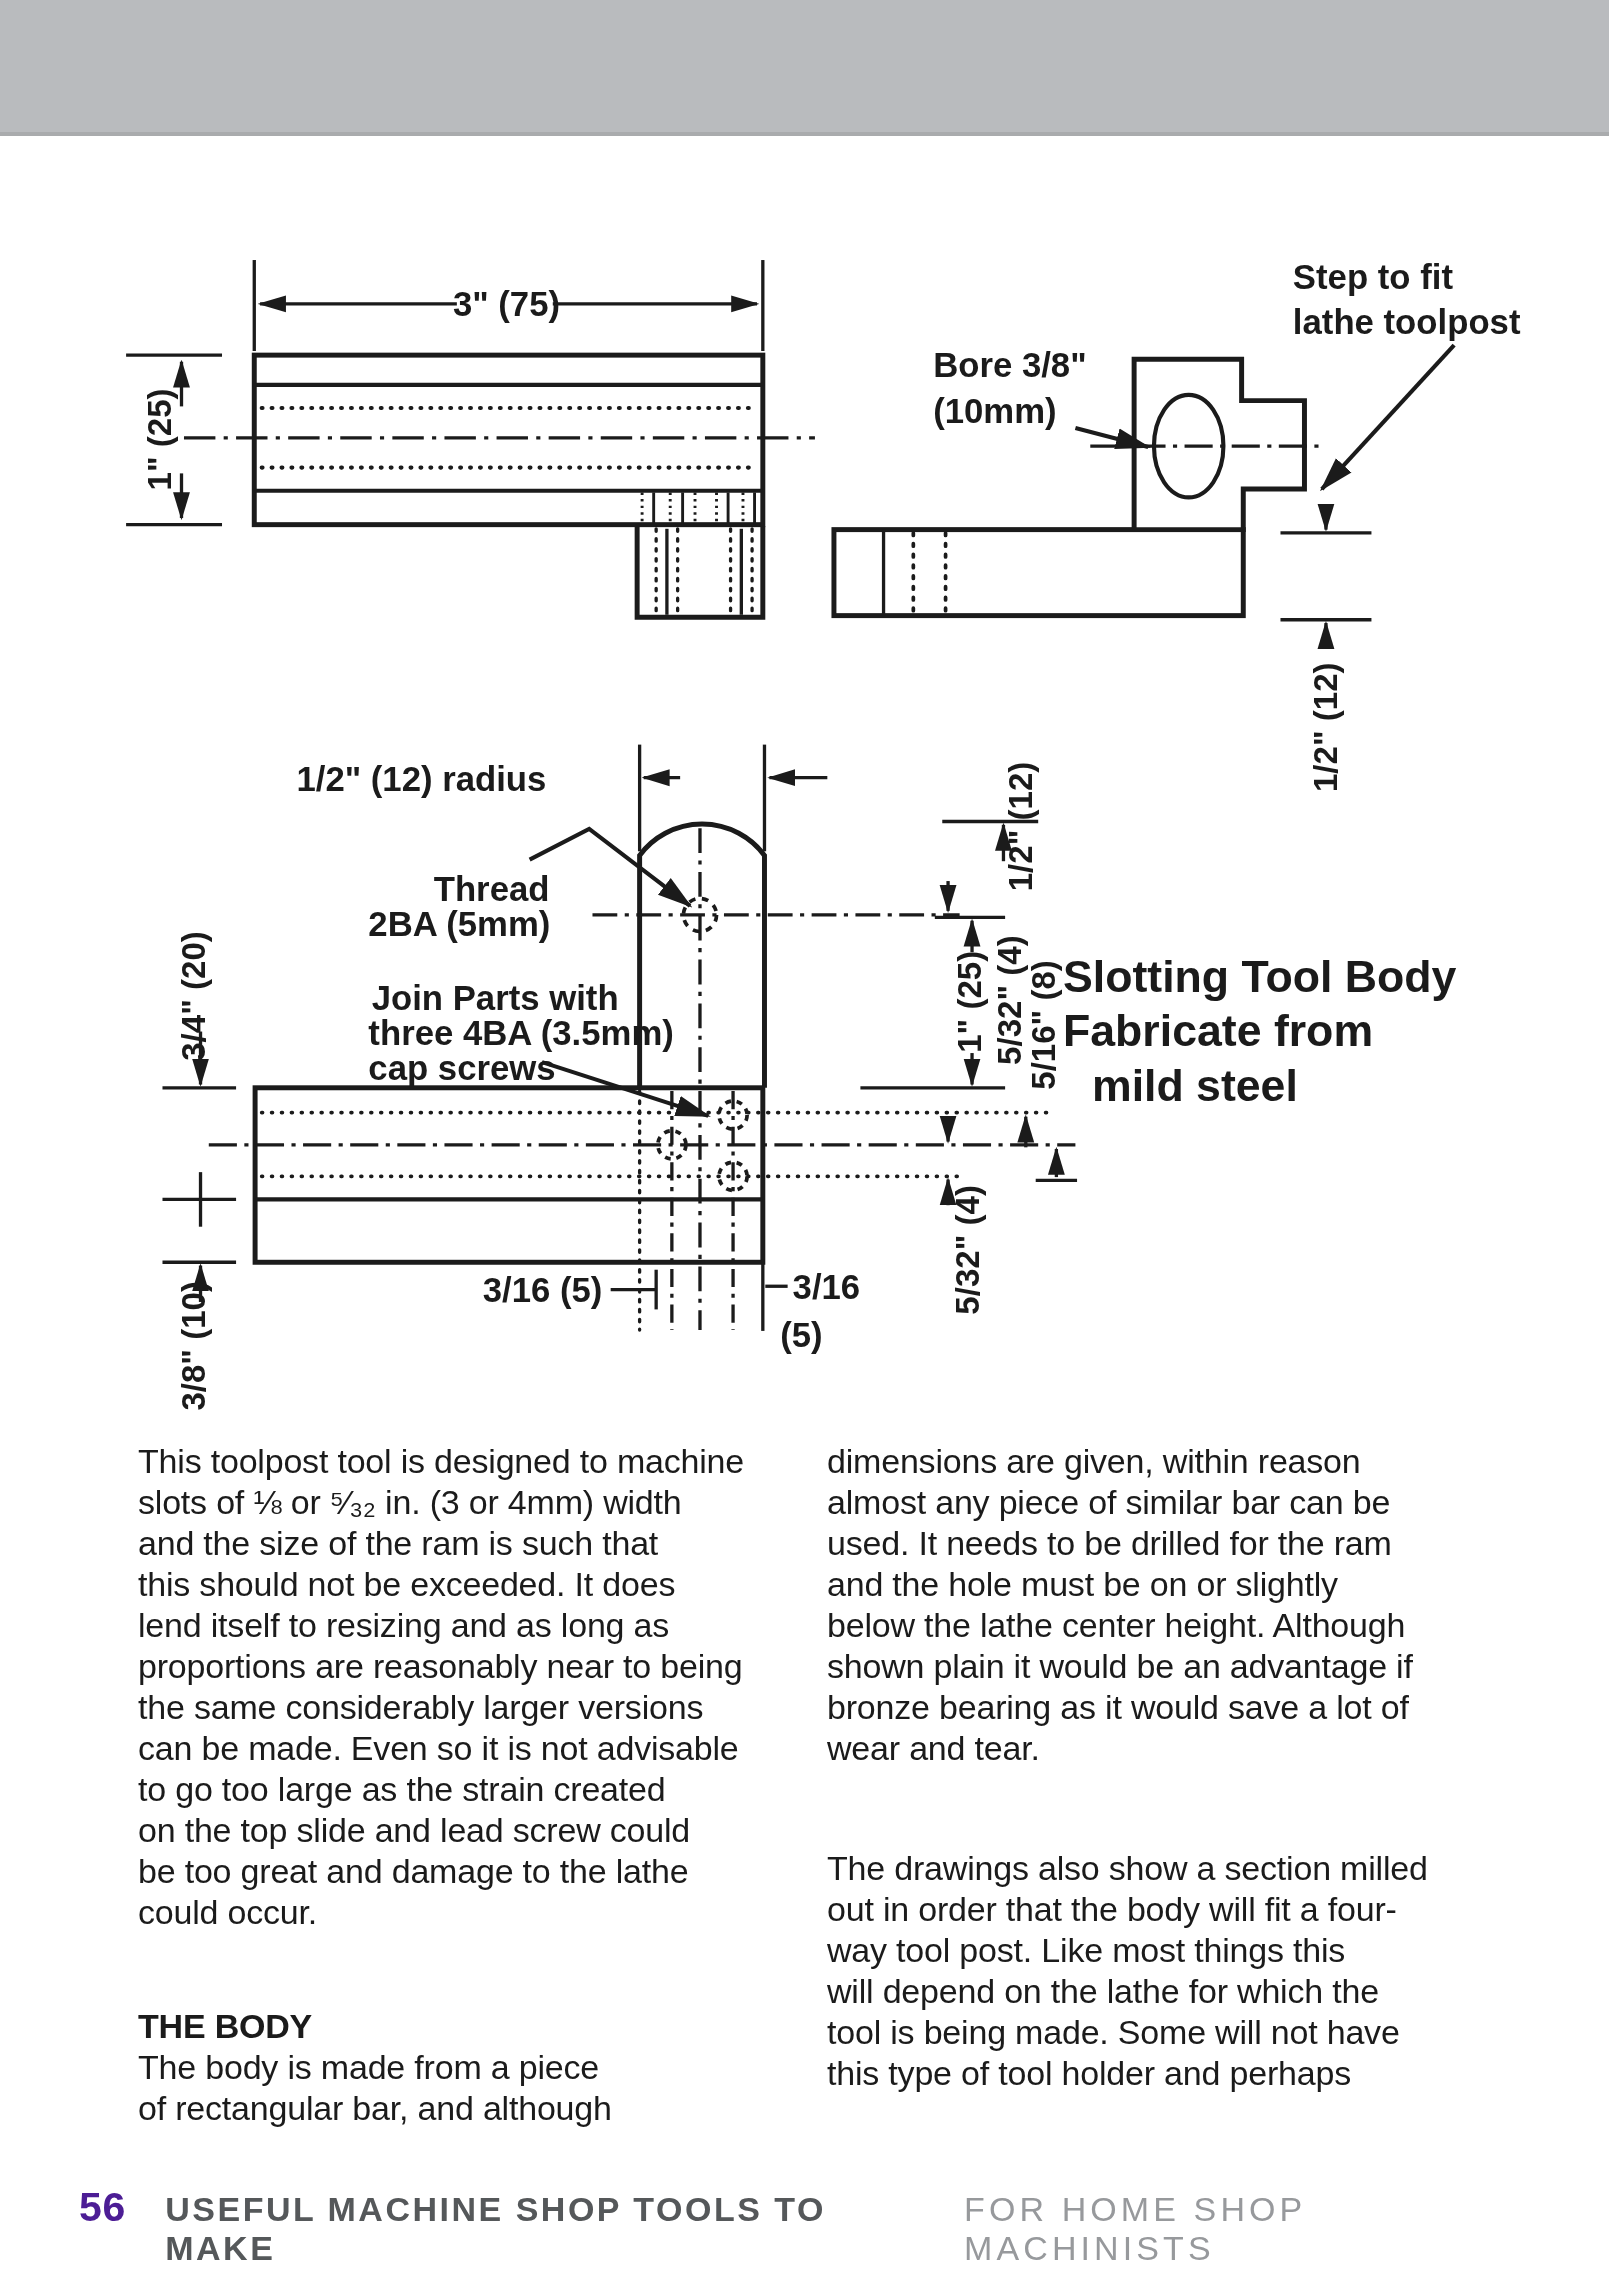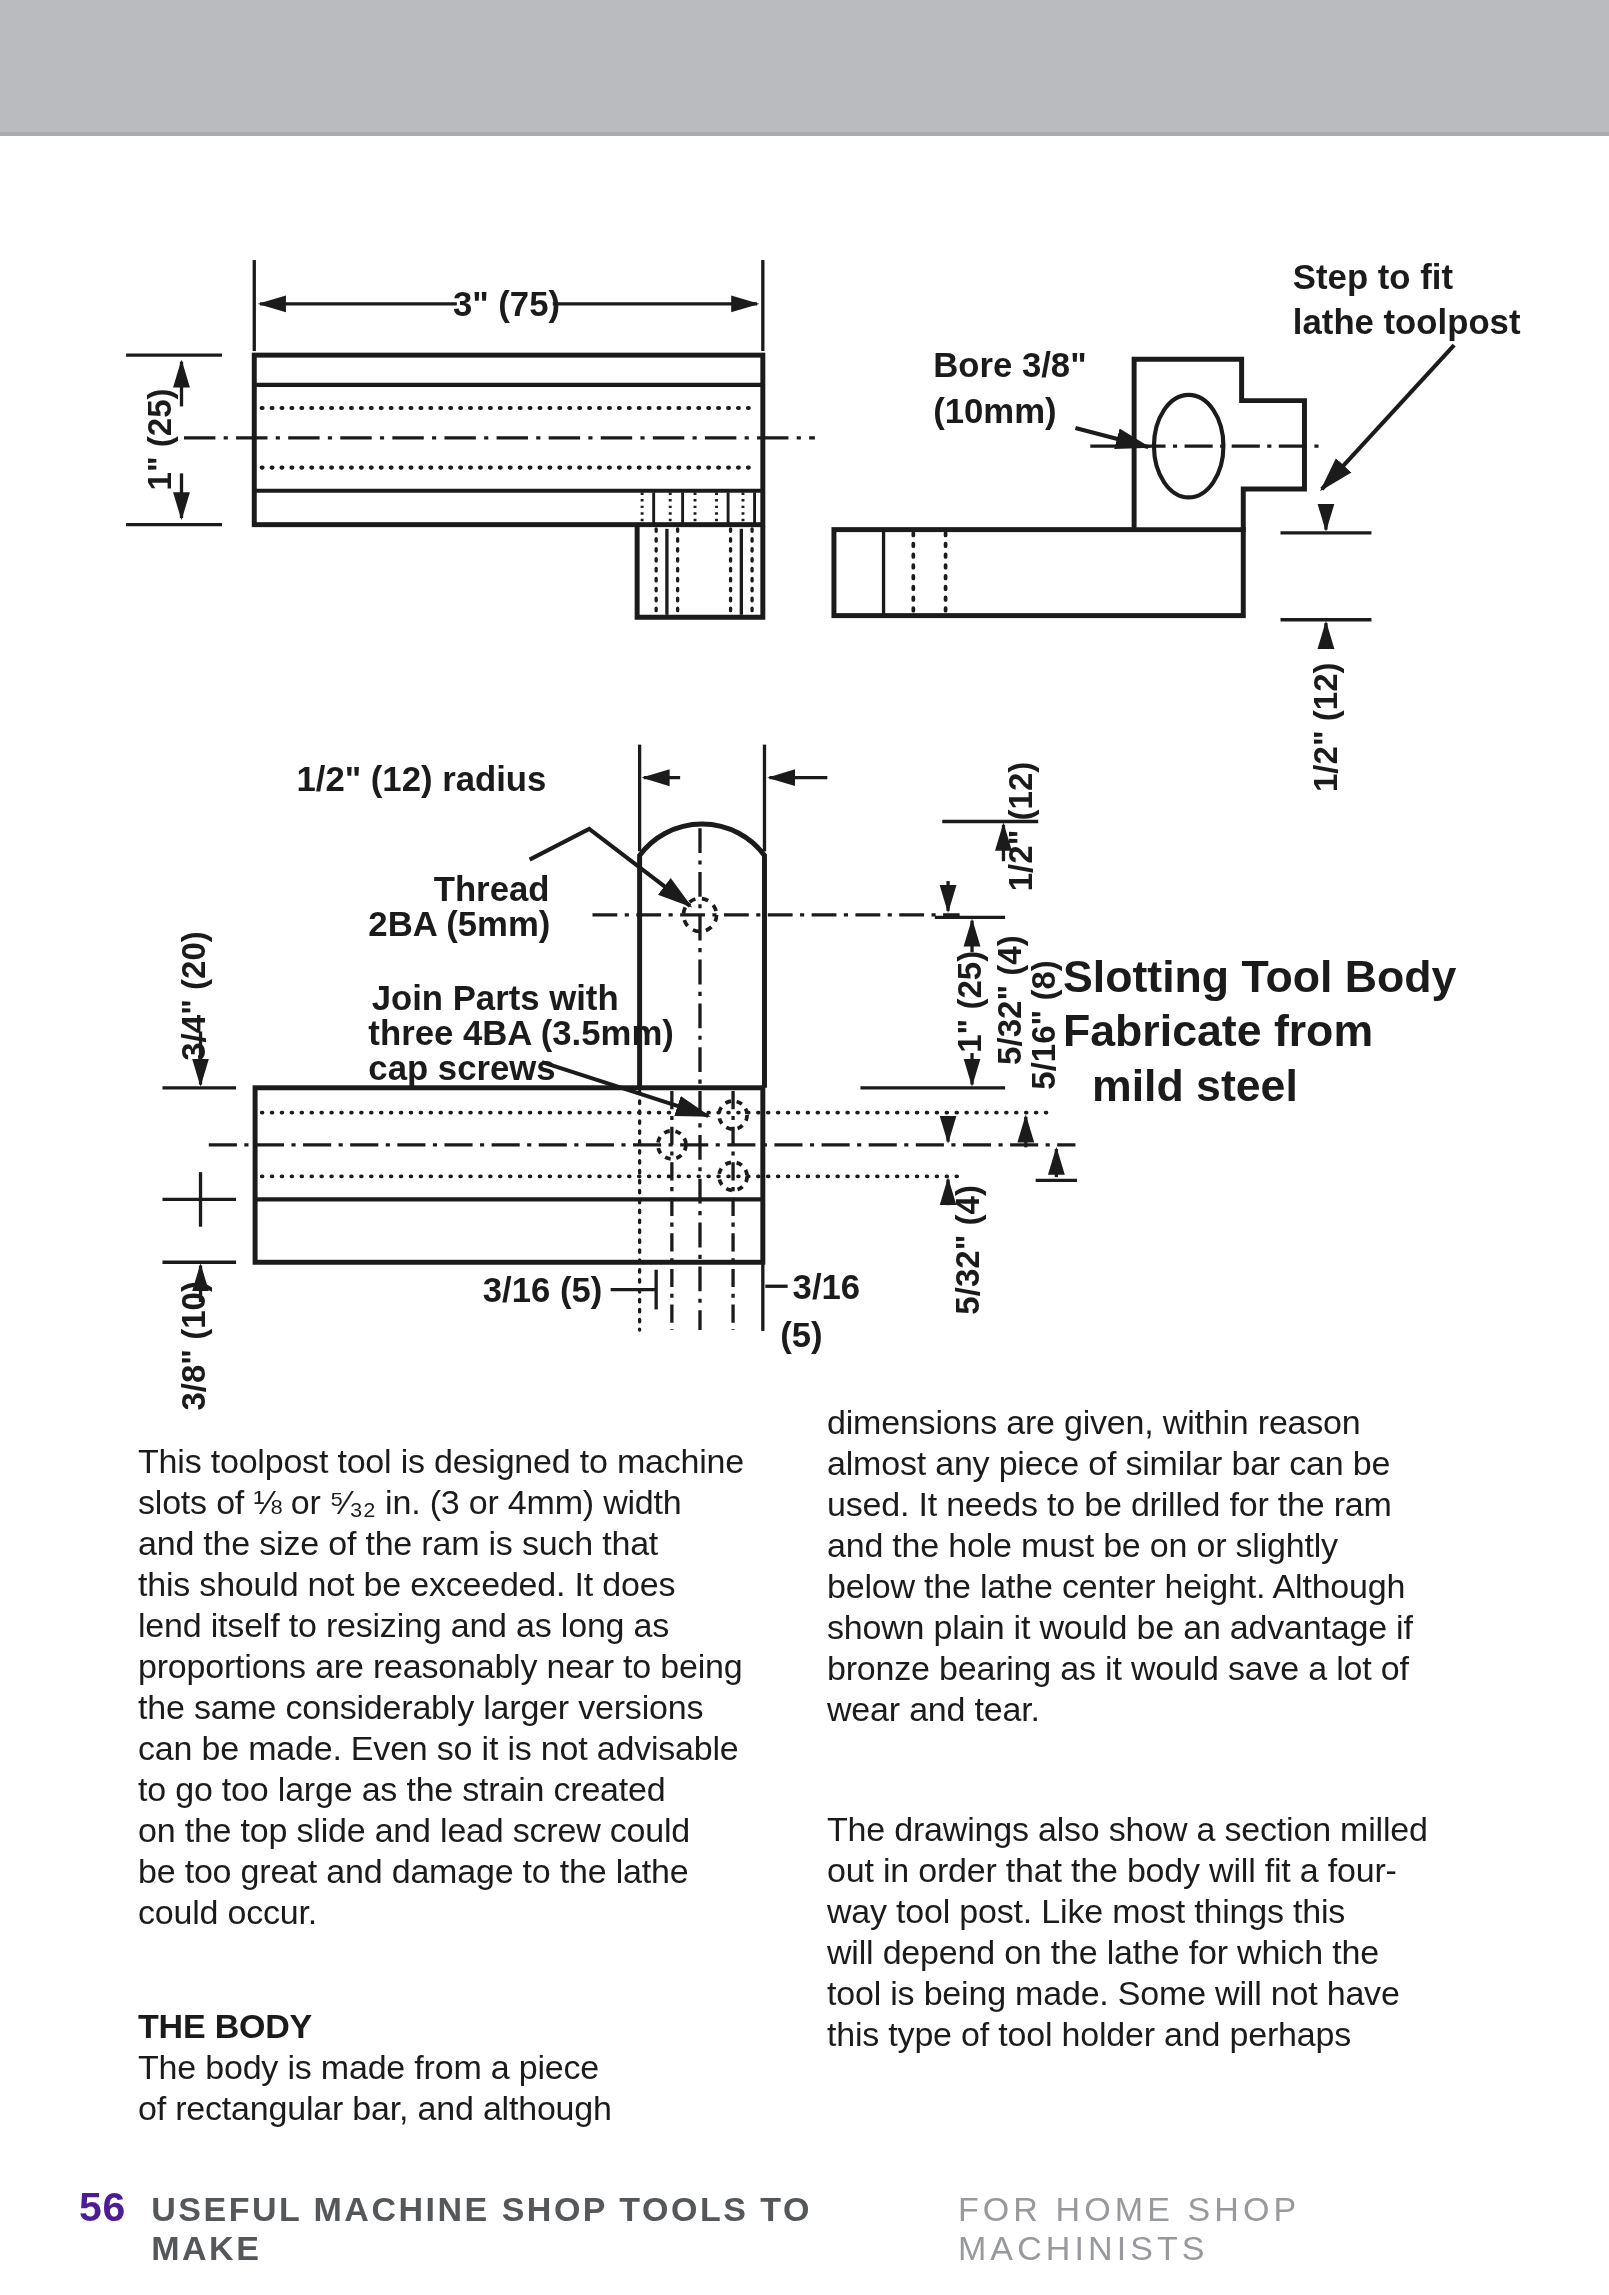--- a/index.html
+++ b/index.html
@@ -9,25 +9,25 @@
           border-bottom:4.1px solid #a9abad;}
   #drawing{position:absolute;left:0;top:136px;}
   svg text{font-family:"Liberation Sans",sans-serif;font-weight:600;fill:#1b1b1b;}
   .col{position:absolute;font-size:34px;line-height:41px;white-space:nowrap;
        font-weight:400;letter-spacing:-0.2px;}
   .col .line{height:41px;}
   .col .spacer12{height:33px;}
   .col .spacer9{height:79px;}
   .col .head{height:41px;font-weight:700;margin-top:40px;}
   #leftcol{left:138px;top:1441px;}
-  #rightcol{left:827px;top:1402px;}
+  #rightcol{left:827px;top:1441px;}
   #footer{position:absolute;left:79px;top:2184px;width:1499px;display:flex;
           align-items:baseline;}
   #page-num{font-size:41px;font-weight:700;letter-spacing:0.8px;}
-  #footer-series{margin-left:25px;font-size:34px;font-weight:700;letter-spacing:2.5px;}
+  #footer-series{margin-left:39px;font-size:34px;font-weight:700;letter-spacing:2.5px;}
   #footer-sub{margin-left:29px;font-size:34px;font-weight:400;letter-spacing:4.1px;}
   #footer-rule{flex:1 1 auto;height:4.1px;margin-left:18px;align-self:center;
                transform:translateY(5px);}
 </style>
 </head>
 <body>
 
 <div id="page">
 
   <div id="topbar" style="background: rgb(185, 187, 190);"></div>

